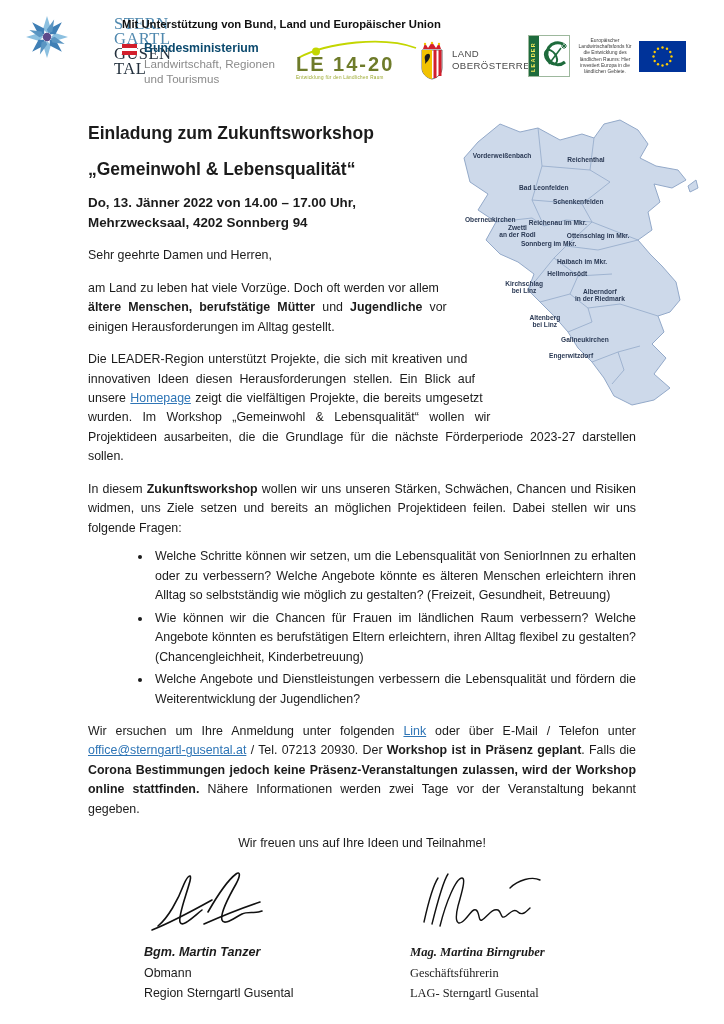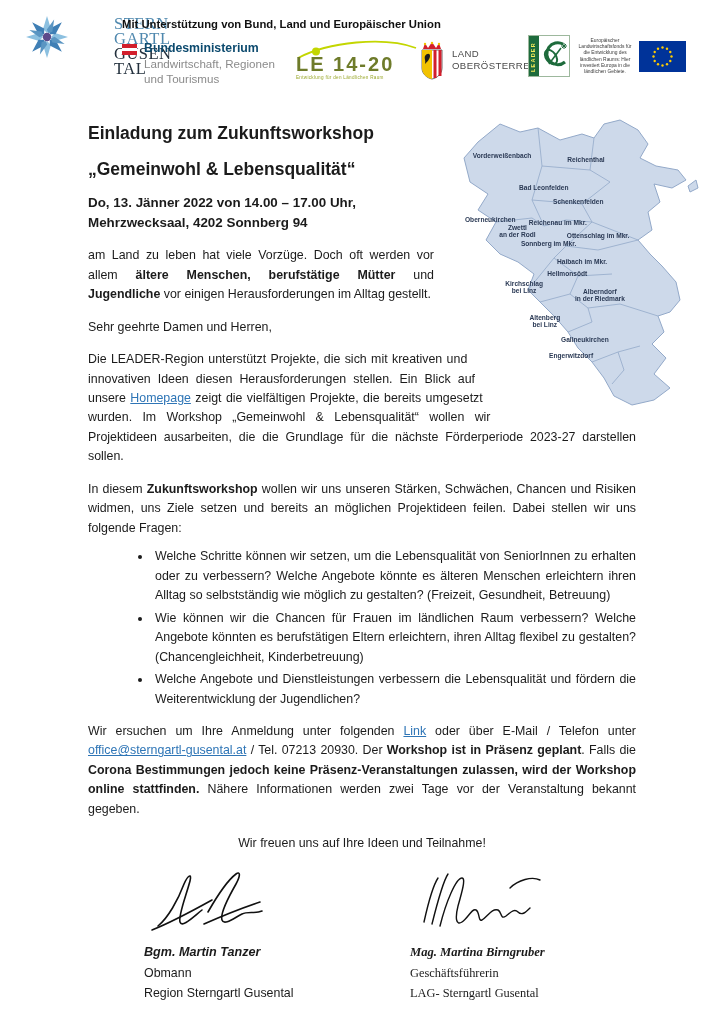--- a/index.html
+++ b/index.html
@@ -234,23 +234,23 @@
         <span class="map-label" style="left: 120px; top: 228px;">Gallneukirchen</span>
         <span class="map-label" style="left: 108px; top: 244px;">Engerwitzdorf</span>
       </div>
   </div>
 
   <div class="title1">Einladung zum Zukunftsworkshop</div>
   <div class="title1">„Gemeinwohl &amp; Lebensqualität“</div>
   <div class="title-date">Do, 13. Jänner 2022 von 14.00 – 17.00 Uhr,</div>
   <div class="title-date">Mehrzwecksaal, 4202 Sonnberg 94</div>
 
+  <p class="body-p saluation">Sehr geehrte Damen und Herren,</p>
+
   <p class="body-p"><span>am Land zu leben hat viele Vorzüge. Doch oft werden vor allem </span><span class="b">ältere Menschen, berufstätige Mütter</span><span> und </span><span class="b">Jugendliche</span><span> vor einigen Herausforderungen im Alltag gestellt.</span></p>
-
-  <p class="body-p saluation">Sehr geehrte Damen und Herren,</p>
   <p class="body-p"><span>Die LEADER-Region unterstützt Projekte, die sich mit kreativen und innovativen Ideen diesen Herausforderungen stellen. Ein Blick auf unsere </span><a href="#" class="link">Homepage</a><span> zeigt die vielfältigen Projekte, die bereits umgesetzt wurden. Im Workshop „Gemeinwohl &amp; Lebensqualität“ wollen wir Projektideen ausarbeiten, die die Grundlage für die nächste Förderperiode 2023-27 darstellen sollen.</span></p>
   <p class="body-p"><span>In diesem </span><span class="b">Zukunftsworkshop</span><span> wollen wir uns unseren Stärken, Schwächen, Chancen und Risiken widmen, uns Ziele setzen und bereits an möglichen Projektideen feilen. Dabei stellen wir uns folgende Fragen:</span></p>
 
   <ul class="qlist">
 
   <li>Welche Schritte können wir setzen, um die Lebensqualität von SeniorInnen zu erhalten oder zu verbessern?  Welche Angebote könnte es älteren Menschen erleichtern ihren Alltag so selbstständig wie möglich zu gestalten? (Freizeit, Gesundheit, Betreuung)</li>
       <li>Wie können wir die Chancen für Frauen im ländlichen Raum verbessern? Welche Angebote könnten es berufstätigen Eltern erleichtern, ihren Alltag flexibel zu gestalten? (Chancengleichheit, Kinderbetreuung)</li>
       <li>Welche Angebote und Dienstleistungen verbessern die Lebensqualität und fördern die Weiterentwicklung der Jugendlichen?</li>
     </ul>
 

